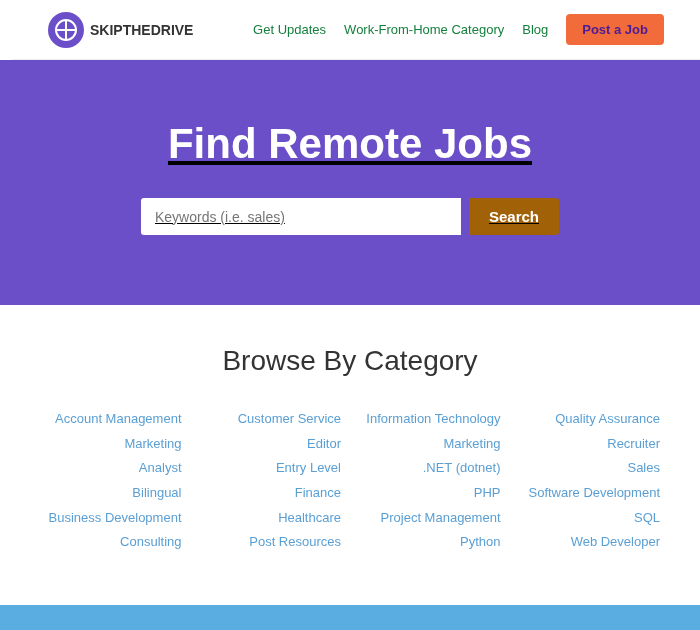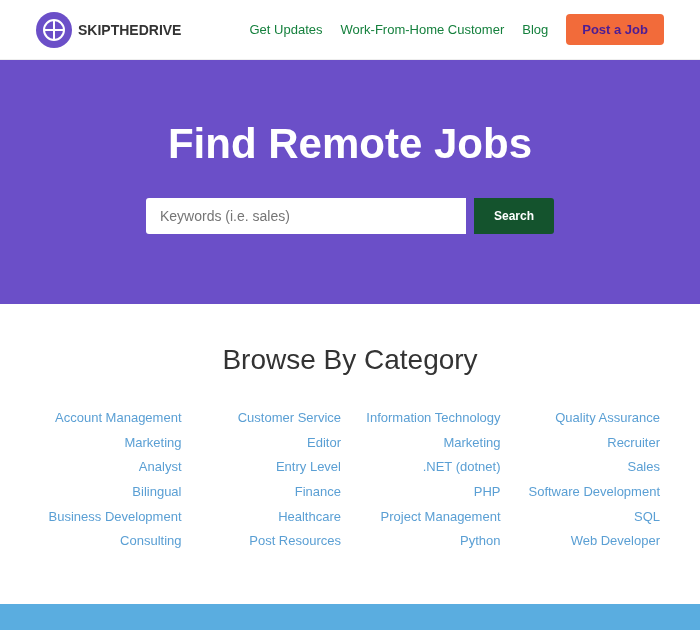--- a/index.html
+++ b/index.html
@@ -7,20 +7,21 @@
 
     
     header {
       display: flex;
       align-items: center;
       justify-content: space-between;
       padding: 10px 36px;
       background: #fff;
       border-bottom: 1px solid #eee;
       height: 60px;
+      margin-left: 12px;
     }
     .logo {
       display: flex;
       align-items: center;
       gap: 6px;
     }
     .logo-icon {
       width: 36px;
       height: 36px;
     }
@@ -49,20 +50,21 @@
       font-size: 13px;
       cursor: pointer;
       font-weight: bold;
     }
 
     
     .hero {
       background: #6b4fc8;
       text-align: center;
       padding: 60px 20px 70px;
+      text-decoration: underline;
     }
     .hero-title {
       color: #fff;
       font-size: 42px;
       font-weight: bold;
       margin-bottom: 30px;
     }
     .search-bar {
       display: flex;
       justify-content: center;
@@ -71,25 +73,25 @@
     .search-input {
       width: 320px;
       padding: 10px 14px;
       font-size: 14px;
       border: none;
       border-radius: 3px 0 0 3px;
       outline: none;
       color: #999;
     }
     .search-btn {
-      background: #14532d;
+      background: #a16207;
       color: #fff;
       border: none;
       padding: 10px 20px;
-      font-size: 12px;
+      font-size: 15px;
       border-radius: 0 3px 3px 0;
       cursor: pointer;
       font-weight: bold;
     }
 
     
     .browse-section {
       background: #fff;
       padding: 40px 40px 50px;
       text-align: center;
@@ -128,21 +130,21 @@
   <div class="logo">
     <svg class="logo-icon" viewBox="0 0 36 36">
       <circle cx="18" cy="18" r="18" fill="#6b4fc8"></circle>
       <circle cx="18" cy="18" r="10" fill="none" stroke="#fff" stroke-width="2"></circle>
       <path d="M18 8 L18 28 M8 18 L28 18" stroke="#fff" stroke-width="2"></path>
     </svg>
     <span class="logo-text">SKIPTHEDRIVE</span>
   </div>
   <nav>
     <a class="nav-link">Get Updates</a>
-    <a class="nav-link">Work-From-Home Customer</a>
+    <a class="nav-link">Work-From-Home Category</a>
     <a class="nav-link">Blog</a>
     <button class="post-job-btn">Post a Job</button>
   </nav>
 </header>
 
 <section class="hero">
   <h1 class="hero-title">Find Remote Jobs</h1>
   <div class="search-bar">
     <input class="search-input" type="text" placeholder="Keywords (i.e. sales)" style="">
     <button class="search-btn">Search</button>

